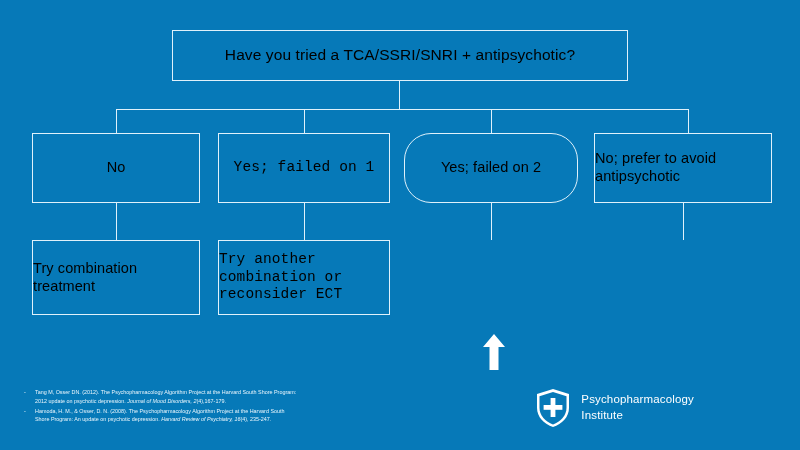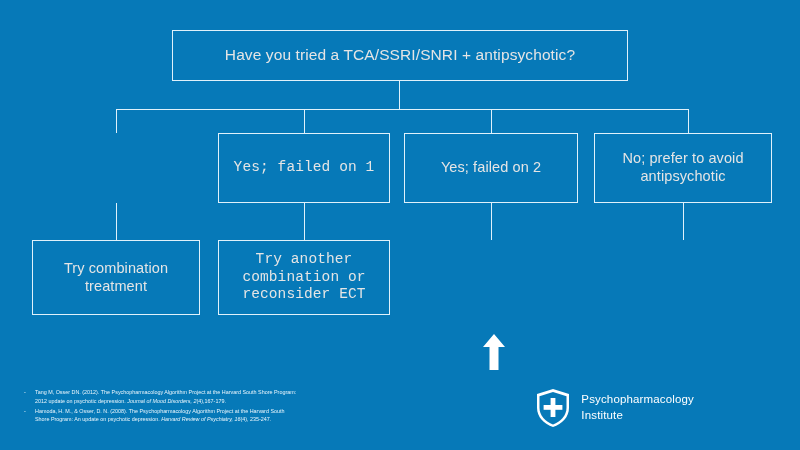--- a/index.html
+++ b/index.html
@@ -30,22 +30,22 @@
     height: 380px;
   }
 
   .node {
     position: absolute;
     box-sizing: border-box;
     border: 1px solid #dff1fb;
     display: flex;
     align-items: center;
     justify-content: center;
-    text-align: center;
-    color: #e5e5e5;
+    text-align: left;
+    color: #000000;
     line-height: 1.22;
     letter-spacing: 0.1px;
   }
 
   .node-root {
     left: 172px;
     top: 30px;
     width: 456px;
     height: 51px;
     font-size: 15.5px;
@@ -57,21 +57,21 @@
     font-size: 14.5px;
   }
   .row3 {
     top: 240px;
     height: 75px;
     font-size: 14.5px;
   }
 
   .col1 { left: 32px;  width: 168px; }
   .col2 { left: 218px; width: 172px; font-family: Liberation Mono, monospace; }
-  .col3 { left: 404px; width: 174px; }
+  .col3 { left: 404px; width: 174px; border-radius: 27px; }
   .col4 { left: 594px; width: 178px; }
 
   .node-highlight {
     border-width: 2px;
     font-weight: bold;
   }
 
   
   .conn {
     position: absolute;
@@ -167,20 +167,21 @@
     <div class="conn h bar"></div>
     <div class="conn v drop-a1"></div>
     <div class="conn v drop-a2"></div>
     <div class="conn v drop-a3"></div>
     <div class="conn v drop-a4"></div>
     <div class="conn v drop-b1"></div>
     <div class="conn v drop-b2"></div>
     <div class="conn v drop-b3"></div>
     <div class="conn v drop-b4"></div>
 
+    <div class="node row2 col1">No</div>
     <div class="node row2 col2">Yes; failed on 1</div>
     <div class="node row2 col3">Yes; failed on 2</div>
     <div class="node row2 col4">No; prefer to avoid antipsychotic</div>
 
     <div class="node row3 col1">Try combination treatment</div>
     <div class="node row3 col2">Try another combination or reconsider ECT</div>
 
     <svg class="pointer" viewBox="0 0 24 36">
       <polygon points="12,0 23,13 16.5,13 16.5,36 7.5,36 7.5,13 1,13" fill="#ffffff"></polygon>
     </svg>

